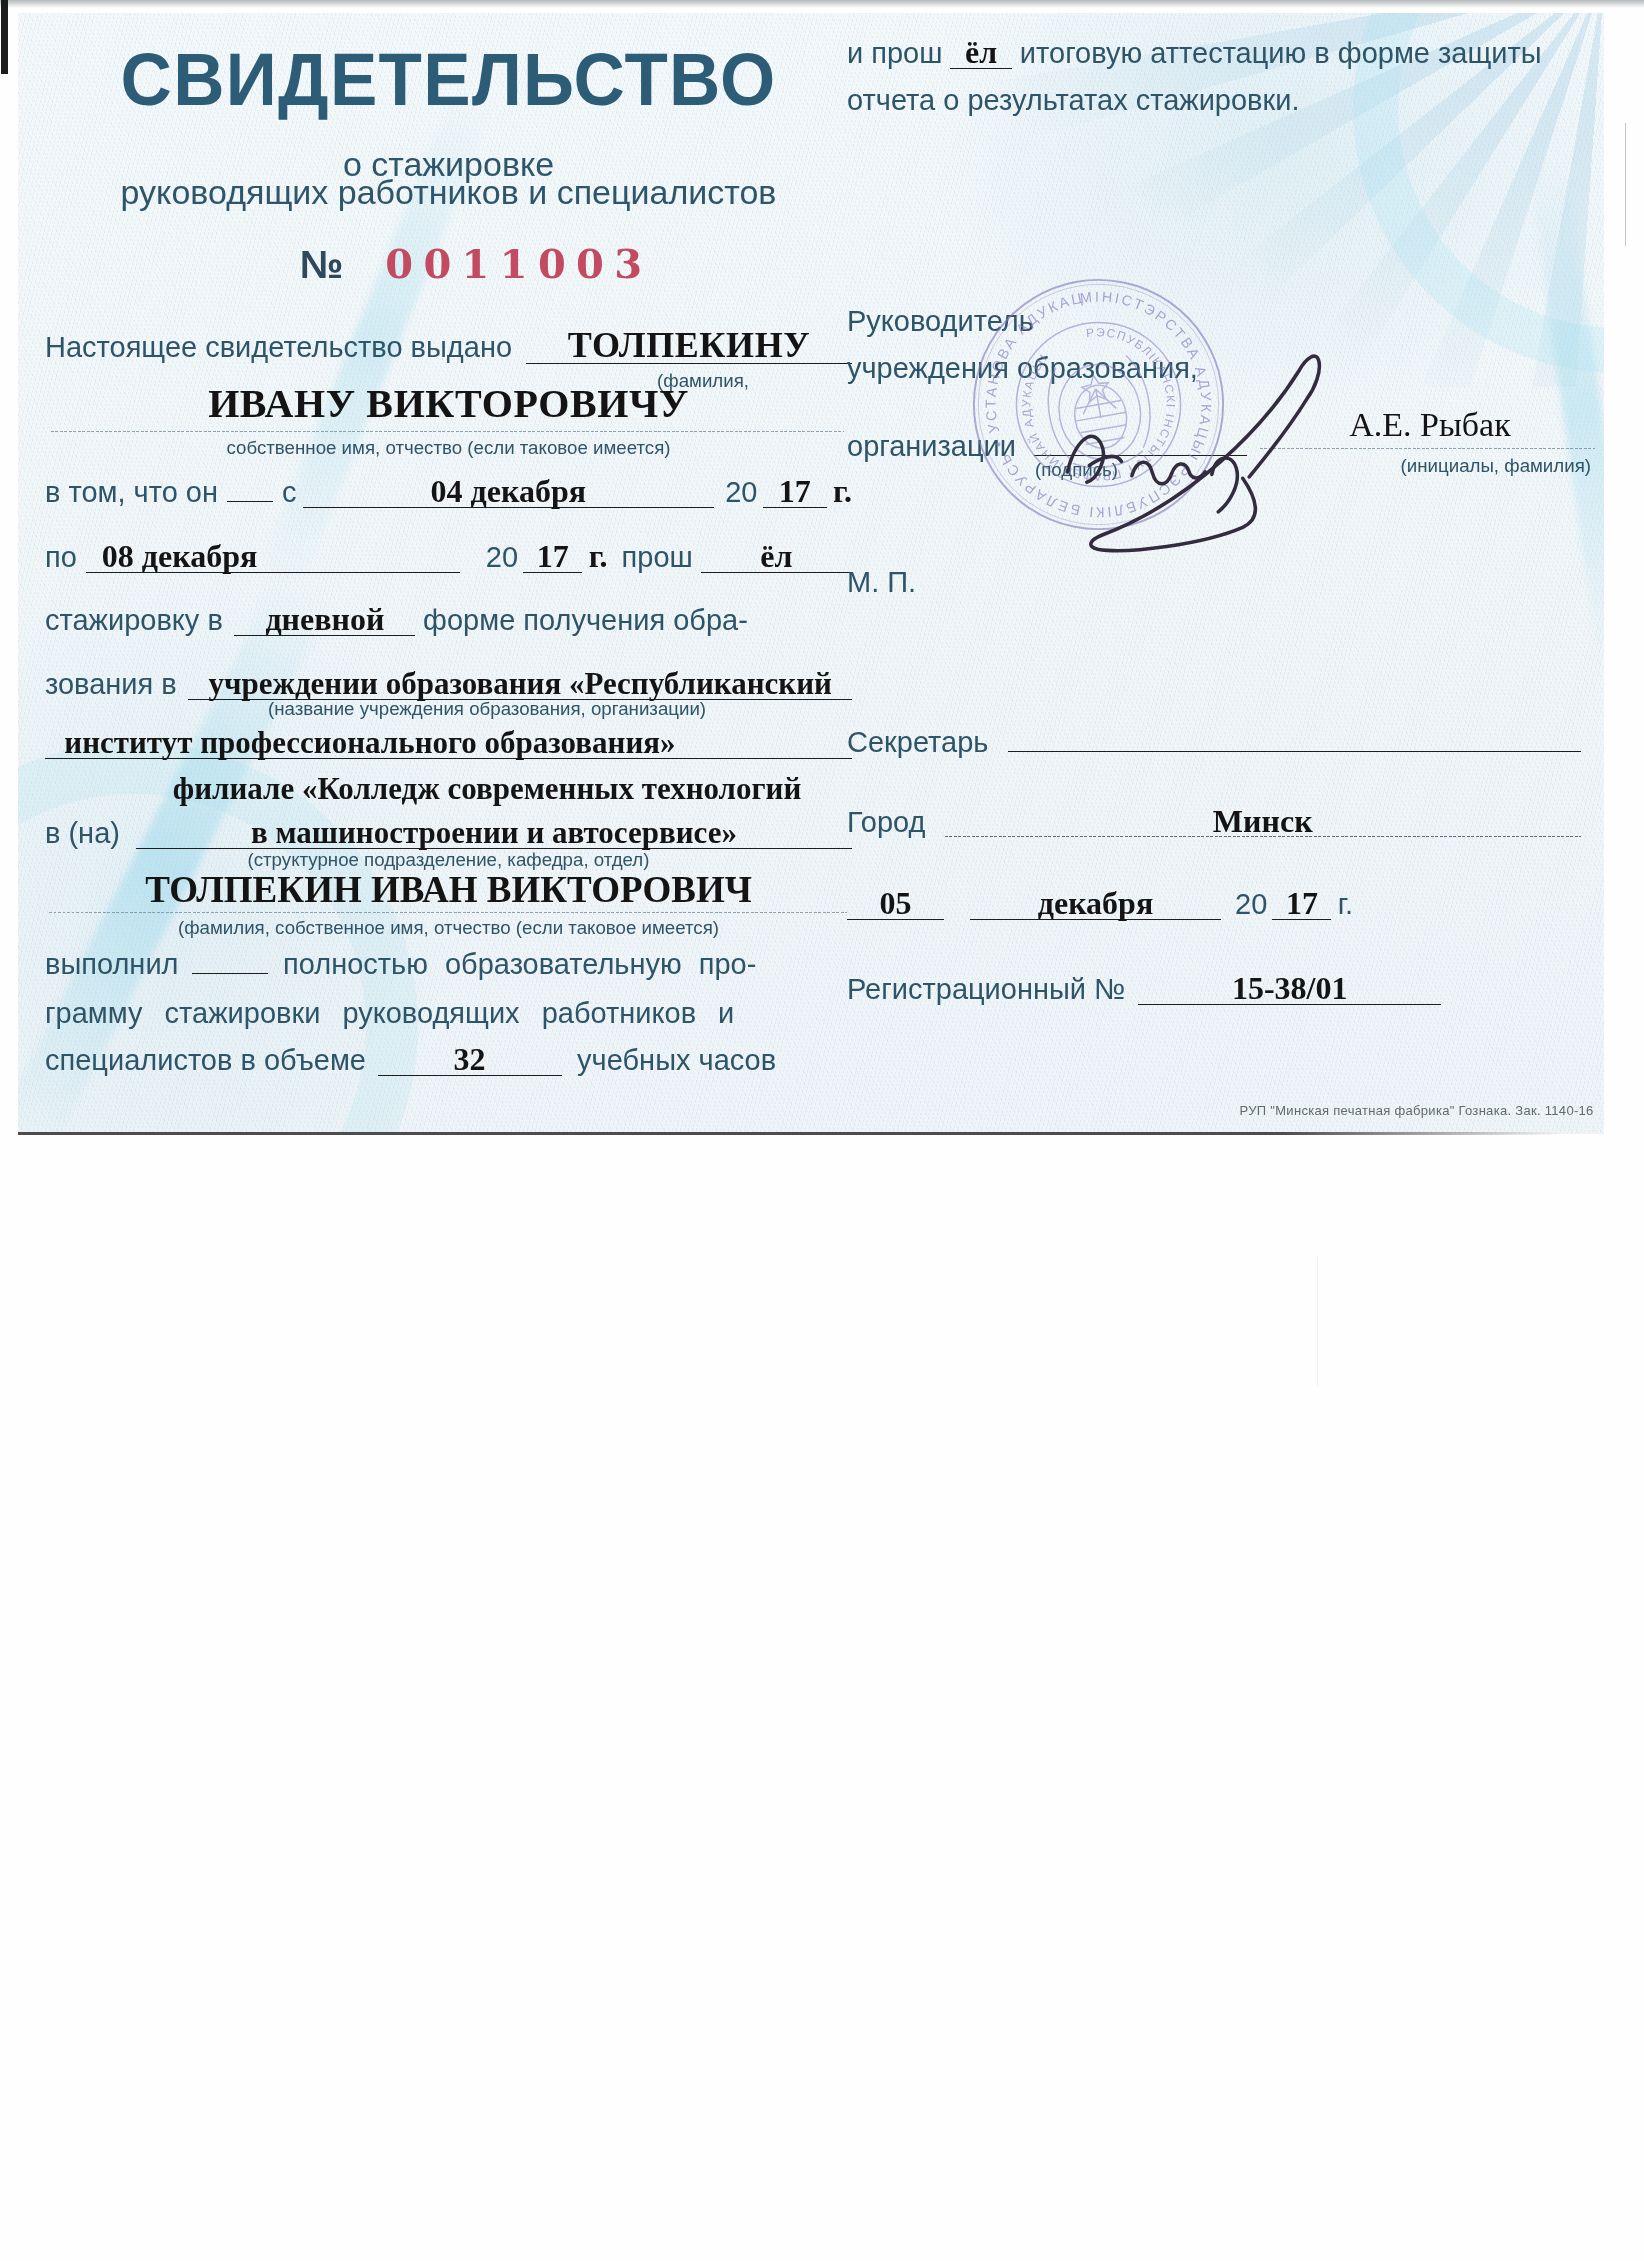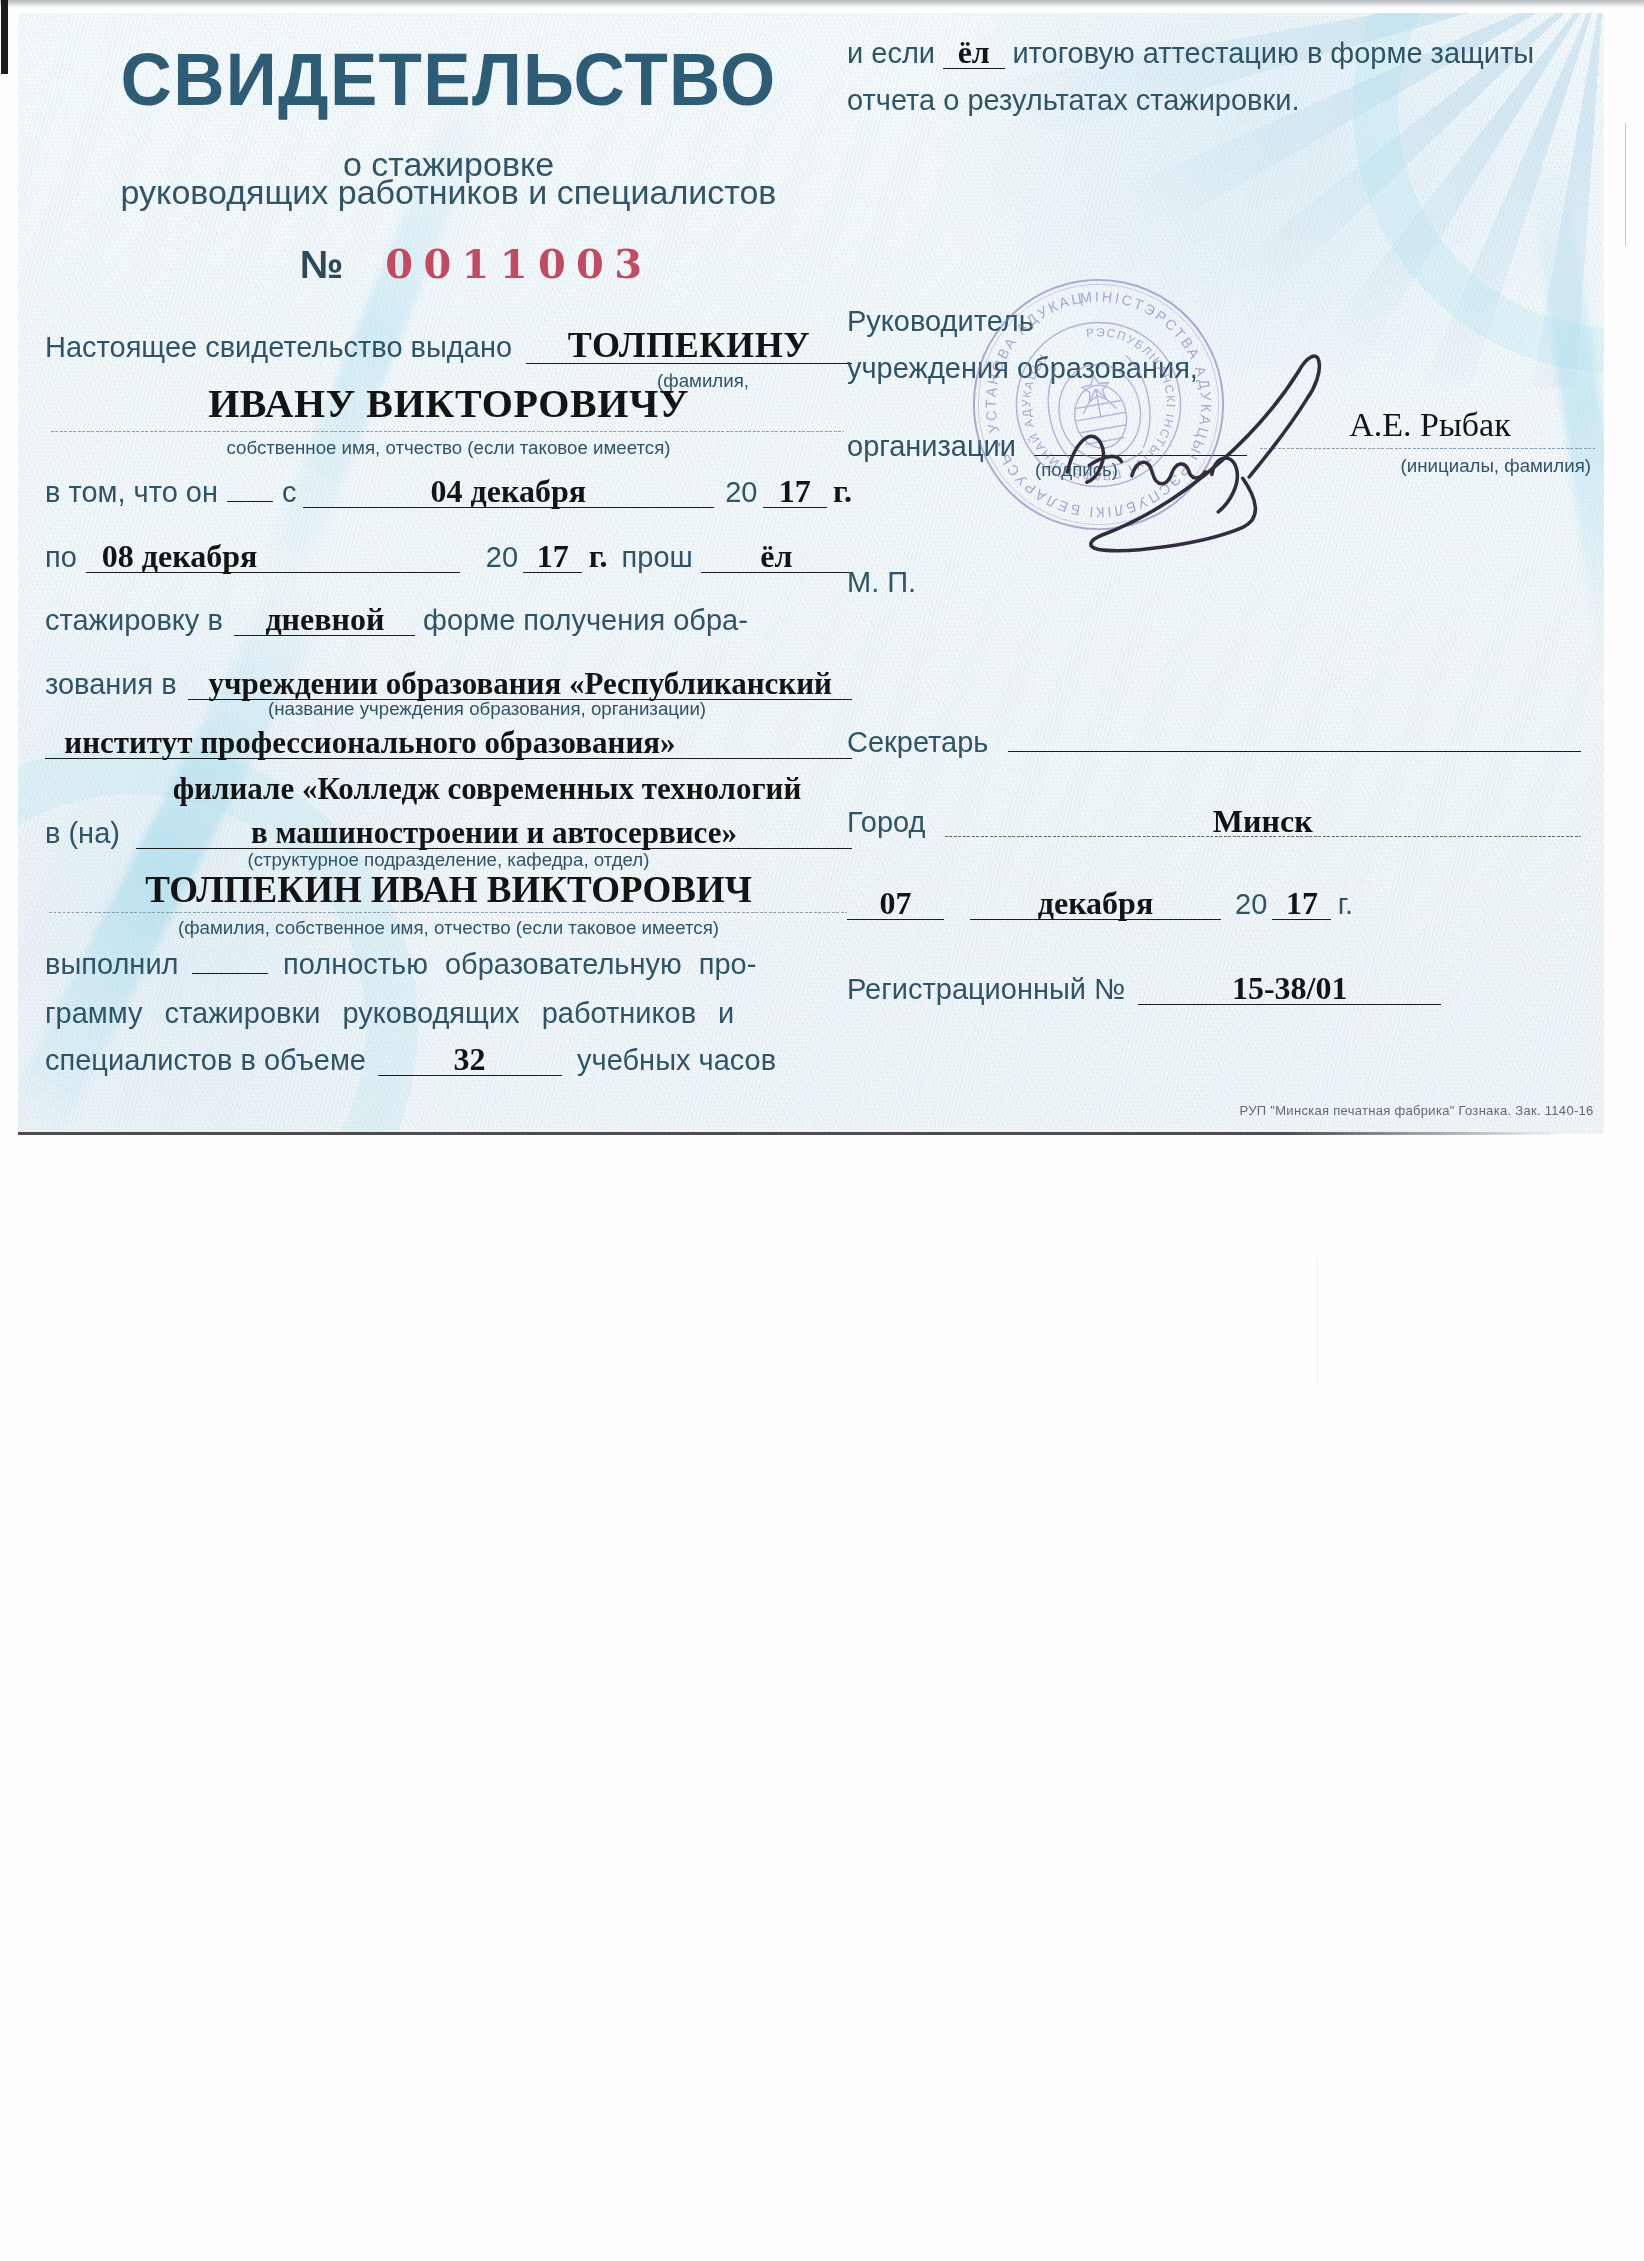--- a/index.html
+++ b/index.html
@@ -183,21 +183,21 @@
         <span class="blank" style="width:184px;margin-left:11.6px;">
           <span class="val">32</span>
         </span>
         <span class="lbl" style="margin-left:15.5px;">учебных часов</span>
       </div>
     </div>
 
     <div class="col-right">
 
       <div class="row" style="top:23px;">
-        <span class="lbl">и если</span>
+        <span class="lbl">и прош</span>
         <span class="blank" style="width:62px;margin-left:7.7px;">
           <span class="val">ёл</span>
         </span>
         <span class="lbl" style="margin-left:7.7px;">итоговую аттестацию в форме защиты</span>
       </div>
       <div class="row" style="top:70px;">
         <span class="lbl">отчета о результатах стажировки.</span>
       </div>
 
       <div class="row" style="top:291px;">
@@ -233,21 +233,21 @@
 
       <div class="row" style="top:792px;">
         <span class="lbl">Город</span>
         <span class="blank micro" style="flex:1;margin-left:19.3px;margin-right:19.3px;">
           <span class="val">Минск</span>
         </span>
       </div>
 
       <div class="row" style="top:874px;">
         <span class="blank" style="width:97px;">
-          <span class="val">07</span>
+          <span class="val">05</span>
         </span>
         <span class="blank" style="width:251px;margin-left:26px;">
           <span class="val">декабря</span>
         </span>
         <span class="lbl" style="margin-left:14px;">20</span>
         <span class="blank" style="width:59px;margin-left:5.2px;">
           <span class="val">17</span>
         </span>
         <span class="lbl" style="margin-left:6.4px;">г.</span>
       </div>

